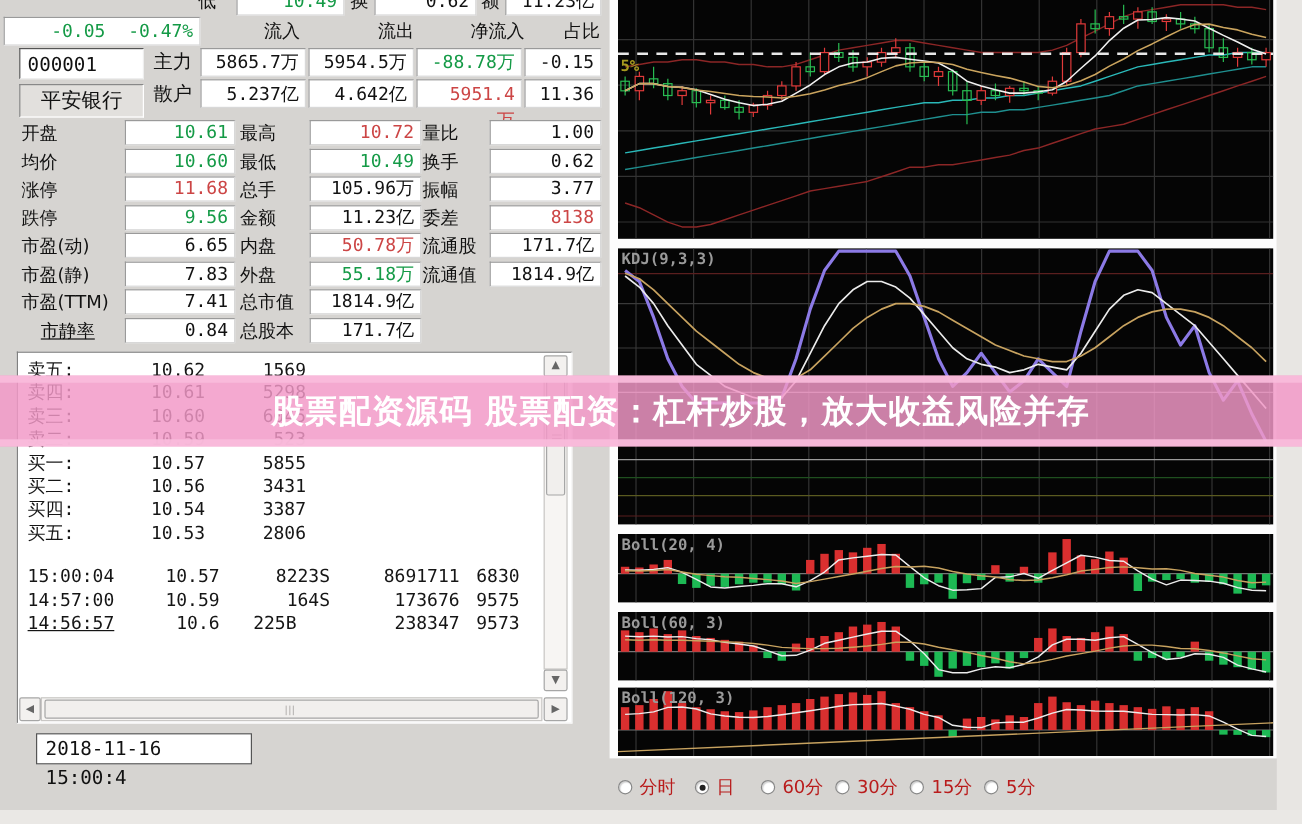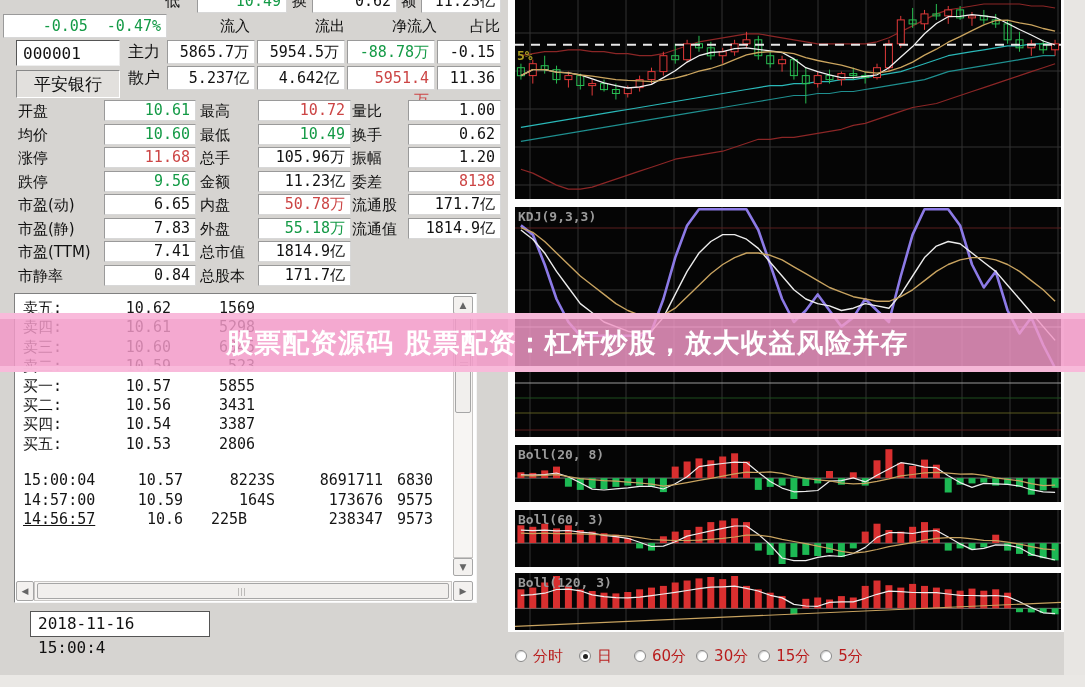--- a/index.html
+++ b/index.html
@@ -133,21 +133,21 @@
       <span class="cell-box box green" style="left: 258px; width: 93px; line-height: 19px;">10.49</span>
       <span class="cell-lbl" style="left: 352px; width: 54px;">换手</span>
       <span class="cell-box box black" style="left: 408px; width: 93px; line-height: 19px;">0.62</span>
     </div>
     <div class="grid-row" style="top: 47px;">
       <span class="cell-lbl" style="left: 18px; width: 84px;">涨停</span>
       <span class="cell-box box red" style="left: 104px; width: 92px; line-height: 19px;">11.68</span>
       <span class="cell-lbl" style="left: 200px; width: 56px;">总手</span>
       <span class="cell-box box black" style="left: 258px; width: 93px; line-height: 19px;">105.96万</span>
       <span class="cell-lbl" style="left: 352px; width: 54px;">振幅</span>
-      <span class="cell-box box black" style="left: 408px; width: 93px; line-height: 19px;">1.20</span>
+      <span class="cell-box box black" style="left: 408px; width: 93px; line-height: 19px;">3.77</span>
     </div>
     <div class="grid-row" style="top: 70.5px;">
       <span class="cell-lbl" style="left: 18px; width: 84px;">跌停</span>
       <span class="cell-box box green" style="left: 104px; width: 92px; line-height: 19px;">9.56</span>
       <span class="cell-lbl" style="left: 200px; width: 56px;">金额</span>
       <span class="cell-box box black" style="left: 258px; width: 93px; line-height: 19px;">11.23亿</span>
       <span class="cell-lbl" style="left: 352px; width: 54px;">委差</span>
       <span class="cell-box box red" style="left: 408px; width: 93px; line-height: 19px;">8138</span>
     </div>
     <div class="grid-row" style="top: 94px;">
@@ -166,21 +166,21 @@
       <span class="cell-lbl" style="left: 352px; width: 54px;">流通值</span>
       <span class="cell-box box black" style="left: 408px; width: 93px; line-height: 19px;">1814.9亿</span>
     </div>
     <div class="grid-row" style="top: 141px; padding-left: 24px;">
       <span class="cell-lbl" style="left: 18px; width: 84px;">市盈(TTM)</span>
       <span class="cell-box box black" style="left: 104px; width: 92px; line-height: 19px;">7.41</span>
       <span class="cell-lbl" style="left: 200px; width: 56px;">总市值</span>
       <span class="cell-box box black" style="left: 258px; width: 93px; line-height: 19px;">1814.9亿</span>
     </div>
     <div class="grid-row" style="top: 164.5px;">
-      <span class="cell-lbl" style="left: 18px; width: 84px;">市静率</span>
+      <span class="cell-lbl" style="left: 34px; width: 84px; text-decoration: underline;">市静率</span>
       <span class="cell-box box black" style="left: 104px; width: 92px; line-height: 19px;">0.84</span>
       <span class="cell-lbl" style="left: 200px; width: 56px;">总股本</span>
       <span class="cell-box box black" style="left: 258px; width: 93px; line-height: 19px;">171.7亿</span>
     </div>
   </div>
 
 <div class="abs" id="listbox">
   <div id="list-content" style="position:absolute;left:2px;top:5px;width:430px;">
       <div class="bkrow"><span style="width: 60px;">卖五:</span><span class="r" style="width: 88px;">10.62</span><span class="r" style="width: 84px;">1569</span></div>
       <div class="bkrow"><span style="width: 60px;">卖四:</span><span class="r" style="width: 88px;">10.61</span><span class="r" style="width: 84px;">5298</span></div>
@@ -364,21 +364,21 @@
         <line x1="0" y1="176" x2="546" y2="176" stroke="#9a9a9a" stroke-width="1"></line>
         <line x1="0" y1="191" x2="546" y2="191" stroke="#1f4f1f" stroke-width="1"></line>
         <line x1="0" y1="206" x2="546" y2="206" stroke="#5a5a20" stroke-width="1"></line>
         <line x1="0" y1="223" x2="546" y2="223" stroke="#5a1f1f" stroke-width="1"></line>
         <polyline points="5.9,18.4 17.8,27.6 29.7,57.5 41.5,92.0 53.4,115.0 65.3,128.8 77.2,128.8 89.0,128.8 100.9,128.8 112.8,128.8 124.6,128.8 136.5,124.2 148.4,92.0 160.2,50.6 172.1,18.4 184.0,2.3 195.8,2.3 207.7,2.3 219.6,2.3 231.5,2.3 243.3,23.0 255.2,57.5 267.1,92.0 278.9,115.0 290.8,103.5 302.7,87.4 314.5,103.5 326.4,119.6 338.3,110.4 350.2,92.0 362.0,103.5 373.9,115.0 385.8,69.0 397.6,27.6 409.5,2.3 421.4,2.3 433.2,2.3 445.1,18.4 457.0,57.5 468.8,80.5 480.7,64.4 492.6,103.5 504.5,126.5 516.3,110.4 528.2,138.0 540.1,161.0" fill="none" stroke="#8c7ae6" stroke-width="2.6" stroke-linejoin="round"></polyline>
         <polyline points="5.9,23.0 17.8,32.2 29.7,46.0 41.5,64.4 53.4,80.5 65.3,96.6 77.2,105.8 89.0,115.0 100.9,119.6 112.8,124.2 124.6,126.5 136.5,124.2 148.4,110.4 160.2,87.4 172.1,64.4 184.0,46.0 195.8,34.5 207.7,27.6 219.6,27.6 231.5,32.2 243.3,41.4 255.2,55.2 267.1,69.0 278.9,82.8 290.8,92.0 302.7,96.6 314.5,98.9 326.4,103.5 338.3,101.2 350.2,96.6 362.0,98.9 373.9,101.2 385.8,87.4 397.6,69.0 409.5,50.6 421.4,39.1 433.2,34.5 445.1,36.8 457.0,46.0 468.8,55.2 480.7,64.4 492.6,78.2 504.5,92.0 516.3,105.8 528.2,119.6 540.1,133.4" fill="none" stroke="#ececec" stroke-width="1.4" stroke-linejoin="round"></polyline>
         <polyline points="5.9,20.7 17.8,25.3 29.7,34.5 41.5,46.0 53.4,57.5 65.3,69.0 77.2,78.2 89.0,87.4 100.9,96.6 112.8,103.5 124.6,108.1 136.5,110.4 148.4,108.1 160.2,101.2 172.1,89.7 184.0,78.2 195.8,66.7 207.7,57.5 219.6,50.6 231.5,46.0 243.3,46.0 255.2,48.3 267.1,52.9 278.9,59.8 290.8,66.7 302.7,73.6 314.5,80.5 326.4,85.1 338.3,89.7 350.2,92.0 362.0,94.3 373.9,94.3 385.8,89.7 397.6,82.8 409.5,73.6 421.4,64.4 433.2,57.5 445.1,52.9 457.0,50.6 468.8,50.6 480.7,52.9 492.6,57.5 504.5,64.4 516.3,73.6 528.2,82.8 540.1,94.3" fill="none" stroke="#c8a360" stroke-width="1.4" stroke-linejoin="round"></polyline>
       </svg>
     </div>
   <div class="chartbox" id="boll20-chart" style="top:445px;height:57px;">
-    <div class="chartlabel" style="left:3px;top:2px;">Boll(20, 8)</div>
+    <div class="chartlabel" style="left:3px;top:2px;">Boll(20, 4)</div>
   <svg width="546" height="57">
         <line x1="15" y1="0" x2="15" y2="57" stroke="#333333" stroke-width="1"></line>
         <line x1="63" y1="0" x2="63" y2="57" stroke="#333333" stroke-width="1"></line>
         <line x1="111" y1="0" x2="111" y2="57" stroke="#333333" stroke-width="1"></line>
         <line x1="159" y1="0" x2="159" y2="57" stroke="#333333" stroke-width="1"></line>
         <line x1="207" y1="0" x2="207" y2="57" stroke="#333333" stroke-width="1"></line>
         <line x1="255" y1="0" x2="255" y2="57" stroke="#333333" stroke-width="1"></line>
         <line x1="303" y1="0" x2="303" y2="57" stroke="#333333" stroke-width="1"></line>
         <line x1="351" y1="0" x2="351" y2="57" stroke="#333333" stroke-width="1"></line>
         <line x1="399" y1="0" x2="399" y2="57" stroke="#333333" stroke-width="1"></line>

